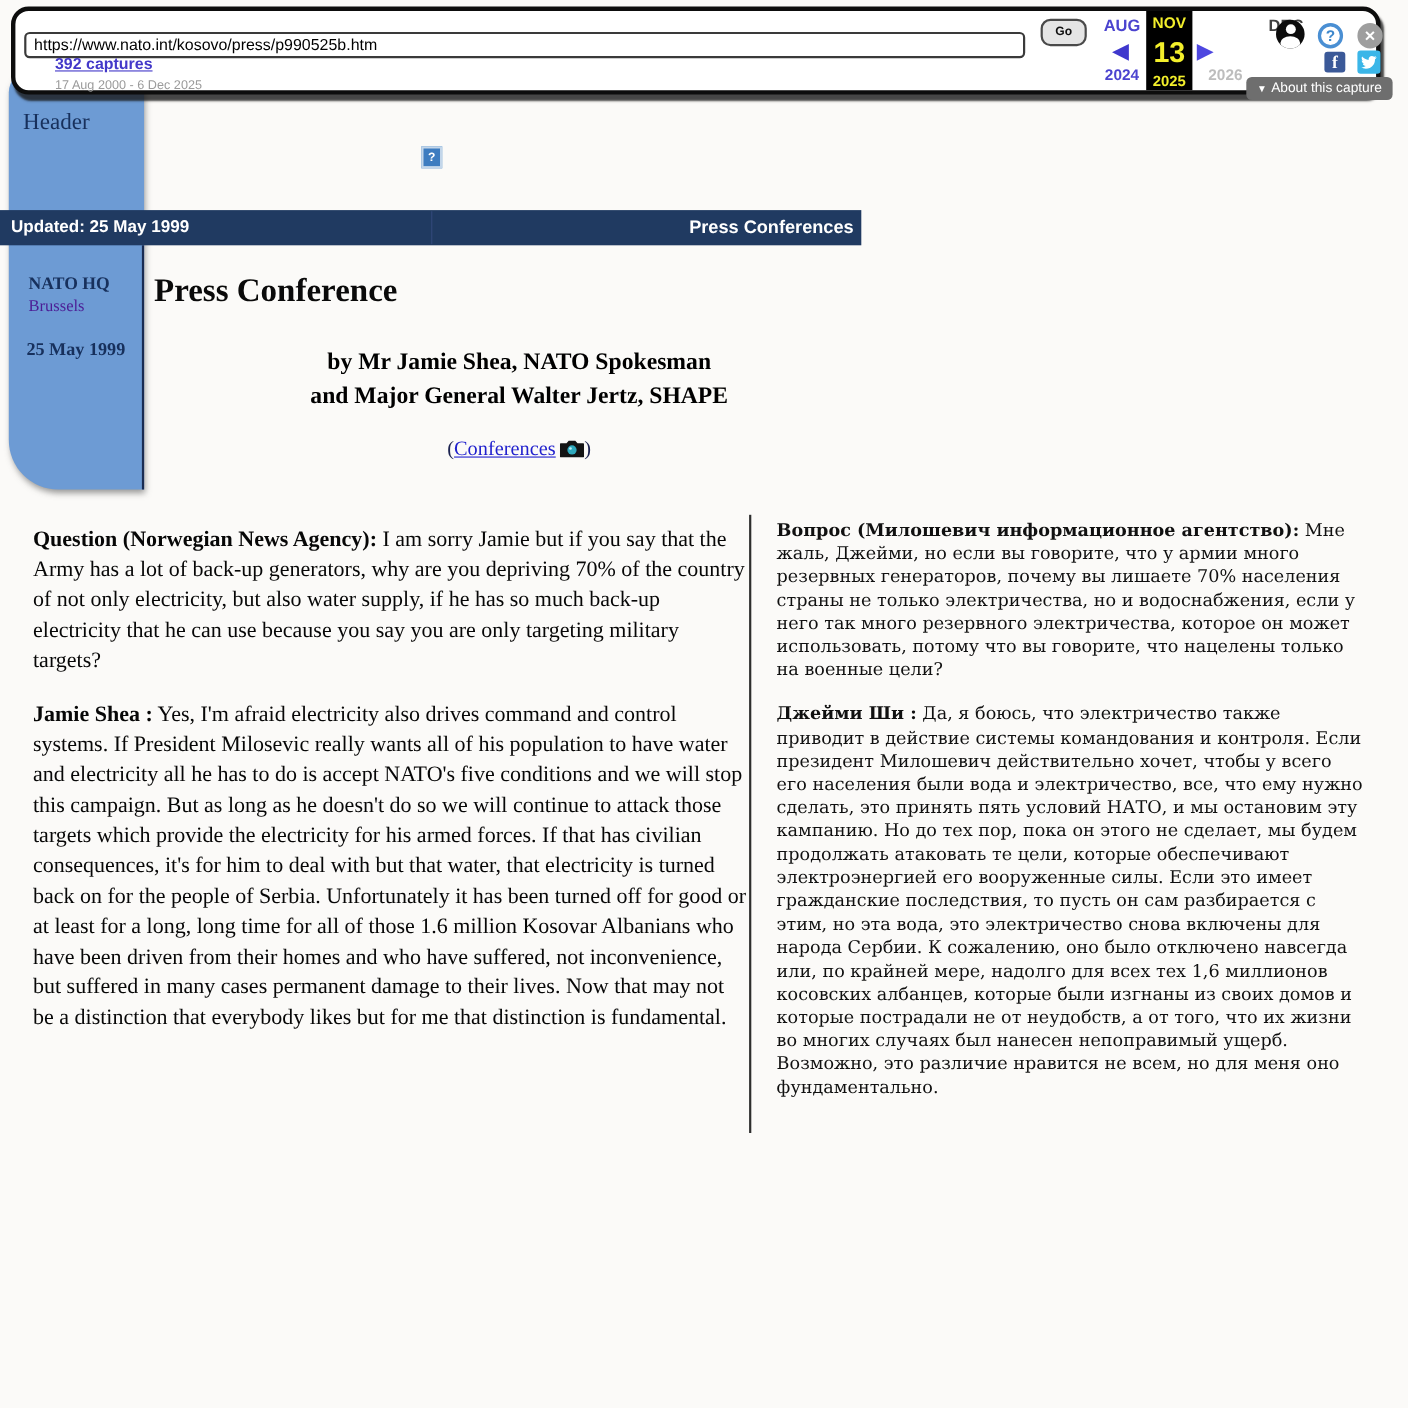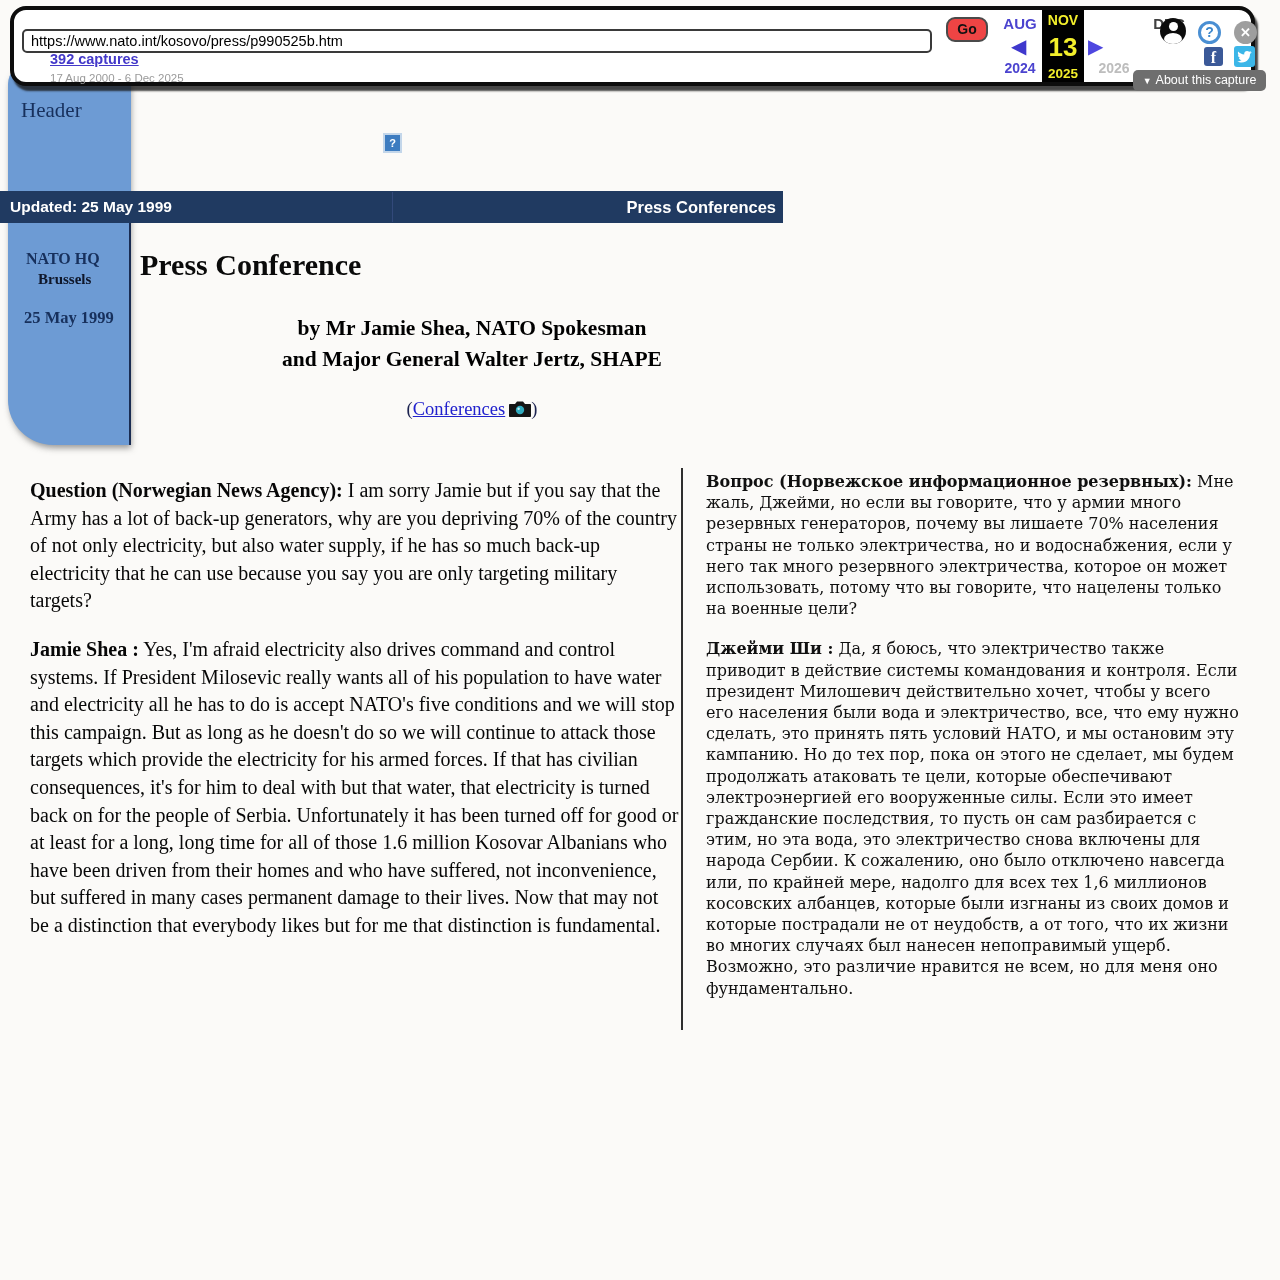--- a/index.html
+++ b/index.html
@@ -8,21 +8,21 @@
 
   
   .sidebar { position:absolute; left:8px; top:64px; width:123px; height:381px;
              background:#6d9bd4; border-radius:20px 0 0 45px; z-index:1;
              box-shadow:1px 4px 6px -1px rgba(70,70,70,.55); }
   .sidebar .hdr { position:absolute; left:1px; top:34px; font-family:"Liberation Serif",serif;
                   font-size:21px; color:#17305c;margin-left:12px; }
   .sidebar .org { position:absolute; left:18px; top:186px; font-family:"Liberation Serif",serif;
                   font-weight:bold; font-size:16px; color:#17305c; }
   .sidebar .city{ position:absolute; left:18px; top:207px; font-family:"Liberation Serif",serif;
-                  font-weight:bold; font-size:15px; color:#0f172a;margin-left:12px; }
+                  font-weight:normal; font-size:15px; color:#4c1d95; }
   .sidebar .sdate{ position:absolute; left:16px; top:244px; font-family:"Liberation Serif",serif;
                   font-weight:bold; font-size:16.5px; color:#17305c; }
   .sidebar-edge { position:absolute; left:129px; top:223px; width:2px; height:222px;
                   background:#1a2c52; z-index:3; }
 
   .navybar { position:absolute; left:0; top:191px; width:783px; height:32px;
              background:#203a61; z-index:2; }
   .navybar .updated { position:absolute; left:10px; top:0; line-height:32px;
              color:#fff; font-weight:bold; font-size:15.5px; }
   .navybar .section { position:absolute; right:7px; top:0; line-height:32px;
@@ -52,22 +52,22 @@
   .col-ru p + p { margin-top:19px; }
 
   
   .toolbar { position:absolute; left:10px; top:6px; width:1245px; height:80px;
              background:#fff; border:4px solid #0d0d0d; border-radius:16px;
              box-shadow:3px 5px 2px rgba(25,25,25,.8); z-index:10; }
   .tb { position:absolute; }
   .url-input { left:8px; top:19px; width:910px; height:24px; border:2px solid #3a3a3a;
                border-radius:5px; font-size:14.5px; padding:0 7px; color:#000;
                font-family:"Liberation Sans",sans-serif; background:#fff; }
-  .go-btn { left:932px; top:7px; width:42px; height:25px; background:#ef4444;
-            border:2px solid #4a4a4a; border-radius:9px; font-weight:bold; font-size:14px;
+  .go-btn { left:932px; top:7px; width:42px; height:25px; background:#e5e5e5;
+            border:2px solid #4a4a4a; border-radius:9px; font-weight:bold; font-size:11px;
             color:#111; text-align:center; line-height:21px; cursor:pointer; }
   .captures-link { left:36px; top:41px; font-weight:bold; font-size:14.5px;
                    color:#4338c9; text-decoration:underline; cursor:pointer; }
   .cap-range { left:36px; top:62px; font-size:11.5px; color:#9b9b9b; }
 
   .month-prev { left:984px; top:5px; width:44px; text-align:center; font-weight:bold;
                 font-size:15px; color:#4b43cf; cursor:pointer; }
   .month-next { left:1132px; top:5px; width:46px; text-align:center; font-weight:bold;
                 font-size:15px; color:#404040; }
   .arrow-prev { left:997px; top:24px; font-size:20px; color:#3f38cd; cursor:pointer; }
@@ -138,21 +138,21 @@
 </div>
 
 <div class="col-en">
   <p><b>Question (Norwegian News Agency):</b><span> I am sorry Jamie but if you say that the Army has a lot of back-up generators, why are you depriving 70% of the country of not only electricity, but also water supply, if he has so much back-up electricity that he can use because you say you are only targeting military targets?</span></p>
   <p><b>Jamie Shea :</b><span> Yes, I'm afraid electricity also drives command and control systems. If President Milosevic really wants all of his population to have water and electricity all he has to do is accept NATO's five conditions and we will stop this campaign. But as long as he doesn't do so we will continue to attack those targets which provide the electricity for his armed forces. If that has civilian consequences, it's for him to deal with but that water, that electricity is turned back on for the people of Serbia. Unfortunately it has been turned off for good or at least for a long, long time for all of those 1.6 million Kosovar Albanians who have been driven from their homes and who have suffered, not inconvenience, but suffered in many cases permanent damage to their lives. Now that may not be a distinction that everybody likes but for me that distinction is fundamental.</span></p>
 </div>
 
 <div class="col-divider"></div>
 
 <div class="col-ru">
-  <p><b>Вопрос (Норвежское информационное резервных):</b><span> Мне жаль, Джейми, но если вы говорите, что у армии много резервных генераторов, почему вы лишаете 70% населения страны не только электричества, но и водоснабжения, если у него так много резервного электричества, которое он может использовать, потому что вы говорите, что нацелены только на военные цели?</span></p>
+  <p><b>Вопрос (Милошевич информационное агентство):</b><span> Мне жаль, Джейми, но если вы говорите, что у армии много резервных генераторов, почему вы лишаете 70% населения страны не только электричества, но и водоснабжения, если у него так много резервного электричества, которое он может использовать, потому что вы говорите, что нацелены только на военные цели?</span></p>
   <p><b>Джейми Ши :</b><span> Да, я боюсь, что электричество также приводит в действие системы командования и контроля. Если президент Милошевич действительно хочет, чтобы у всего его населения были вода и электричество, все, что ему нужно сделать, это принять пять условий НАТО, и мы остановим эту кампанию. Но до тех пор, пока он этого не сделает, мы будем продолжать атаковать те цели, которые обеспечивают электроэнергией его вооруженные силы. Если это имеет гражданские последствия, то пусть он сам разбирается с этим, но эта вода, это электричество снова включены для народа Сербии. К сожалению, оно было отключено навсегда или, по крайней мере, надолго для всех тех 1,6 миллионов косовских албанцев, которые были изгнаны из своих домов и которые пострадали не от неудобств, а от того, что их жизни во многих случаях был нанесен непоправимый ущерб. Возможно, это различие нравится не всем, но для меня оно фундаментально.</span></p>
 </div>
 
 <div class="toolbar">
   <input class="tb url-input" value="https://www.nato.int/kosovo/press/p990525b.htm" style="">
   <div class="tb go-btn">Go</div>
   <a class="tb captures-link">392 captures</a>
   <div class="tb cap-range">17 Aug 2000 - 6 Dec 2025</div>
 
   <div class="tb month-prev">AUG</div>

